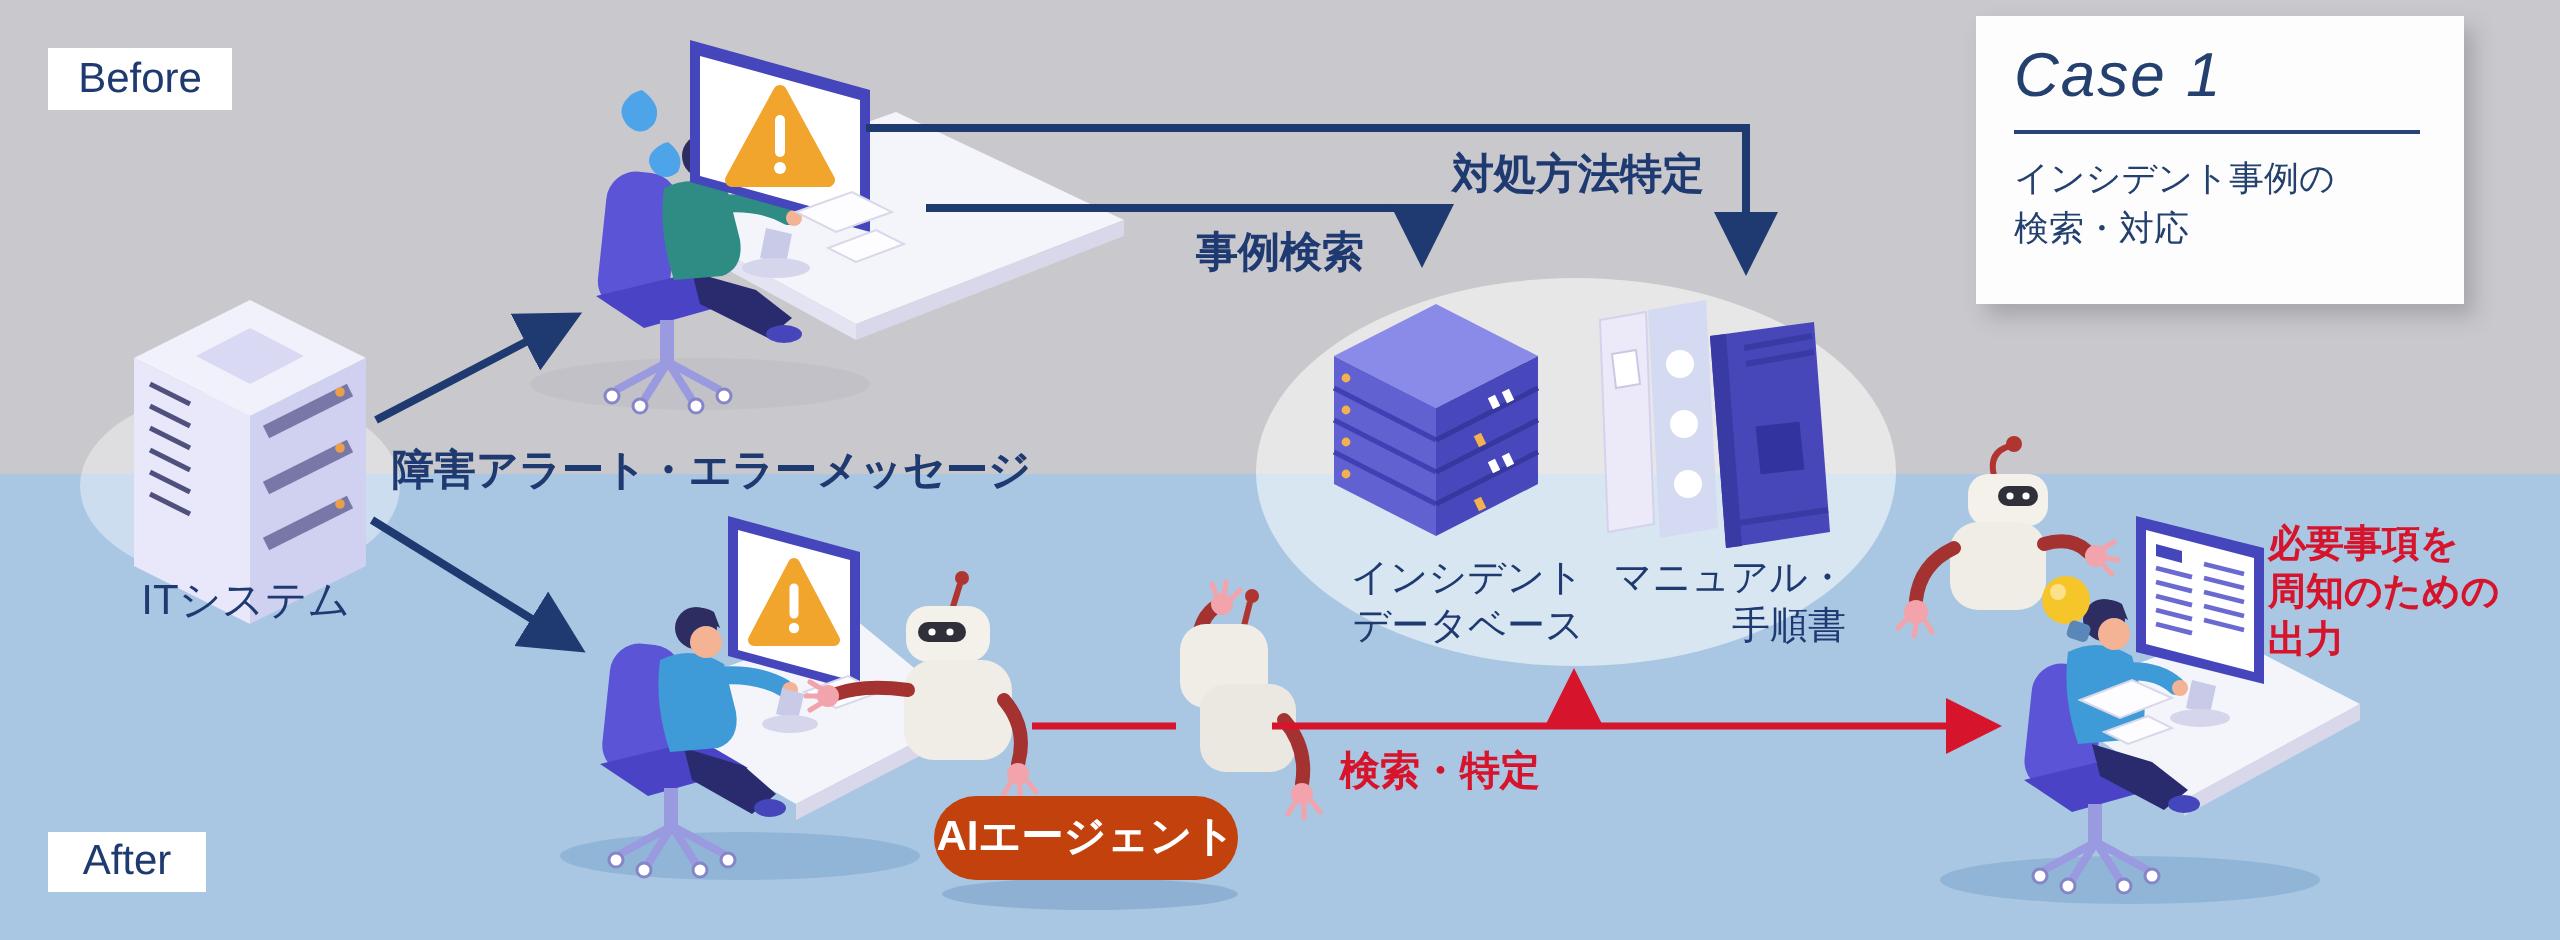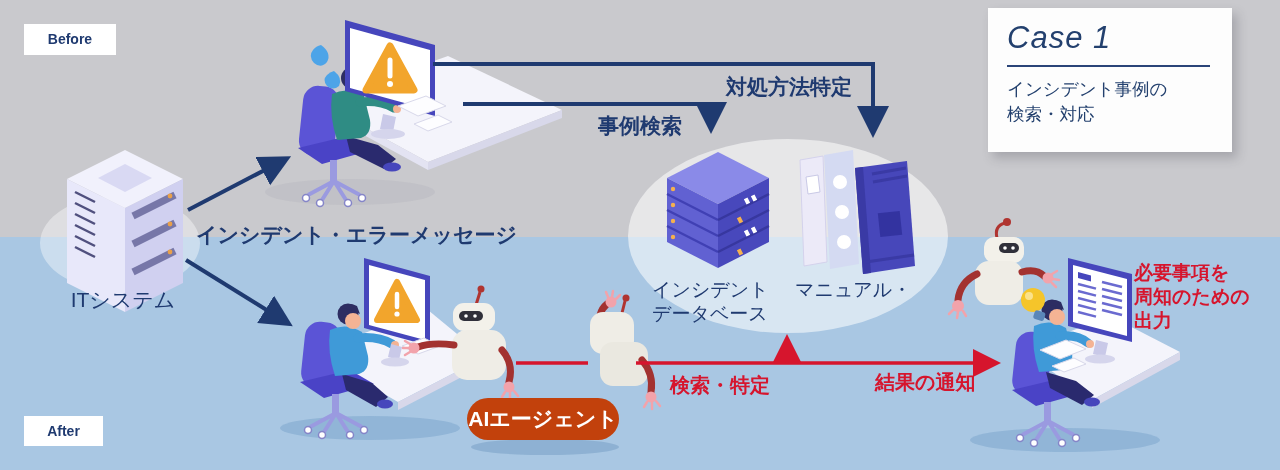--- a/index.html
+++ b/index.html
@@ -5,24 +5,24 @@
   html,body{margin:0;padding:0;background:#ffffff;}
   .stage{
     position:relative;width:1280px;height:470px;overflow:hidden;
     font-family:"Liberation Sans","DejaVu Sans",sans-serif;
     background:#c9c9cd;
   }
   .bg-bottom{position:absolute;left:0;top:237px;width:1280px;height:233px;background:#a9c7e3;}
   .svg-layer{position:absolute;left:0;top:0;width:1280px;height:470px;}
   .tag-box{
     position:absolute;background:#ffffff;color:#1f3a70;
-    font-size:14px;text-align:center;line-height:31px;font-weight:bold;
+    font-size:21px;text-align:center;line-height:31px;
   }
   .flow-label{position:absolute;color:#1f3a70;font-weight:bold;font-size:21px;white-space:nowrap;text-align:right;}
-  .res-label{position:absolute;color:#1f3a70;font-weight:500;font-size:19px;line-height:1.25;text-align:left;white-space:nowrap;}
+  .res-label{position:absolute;color:#1f3a70;font-weight:500;font-size:19px;line-height:1.25;text-align:right;white-space:nowrap;}
   .red-label{position:absolute;color:#d6152d;font-weight:bold;font-size:20px;white-space:nowrap;}
   .it-label{position:absolute;color:#1f3a70;font-weight:500;font-size:21px;text-align:center;width:130px;}
   .ai-pill{
     position:absolute;left:467px;top:398px;width:152px;height:42px;
     background:#c2410c;border-radius:21px;color:#ffffff;font-weight:bold;
     font-size:21px;text-align:center;line-height:42px;
   }
   .case-card{
     position:absolute;left:988px;top:8px;width:244px;height:144px;
     background:#fdfdfd;box-sizing:border-box;padding:12px 19px 0 19px;
@@ -316,35 +316,35 @@
     <div class="case-title">Case 1</div>
     <hr class="case-divider">
     <div class="case-desc">
       <div>インシデント事例の</div>
       <div>検索・対応</div>
     </div>
   </div>
 
   <div class="it-label" style="left:58px;top:286px;">ITシステム</div>
 
-  <div class="flow-label" style="left:196px;top:221px;">インシデント・エラーメッセージ</div>
+  <div class="flow-label" style="left:196px;top:221px;">障害アラート・エラーメッセージ</div>
   <div class="flow-label" style="left:598px;top:112px;">事例検索</div>
   <div class="flow-label" style="left:726px;top:73px;">対処方法特定</div>
 
   <div class="res-label" style="left:652px;top:278px;width:140px;">
     <div>インシデント</div>
     <div>データベース</div>
   </div>
   <div class="res-label" style="left:795px;top:278px;width:128px;">
     <div>マニュアル・</div>
+    <div>手順書</div>
   </div>
 
   <div class="ai-pill">AIエージェント</div>
 
   <div class="red-label" style="left:670px;top:372px;">検索・特定</div>
-  <div class="red-label" style="left:875px;top:369px;">結果の通知</div>
 
   <div class="output-note">
     <div>必要事項を</div>
     <div>周知のための</div>
     <div>出力</div>
   </div>
 </div>
 
 </body></html>

